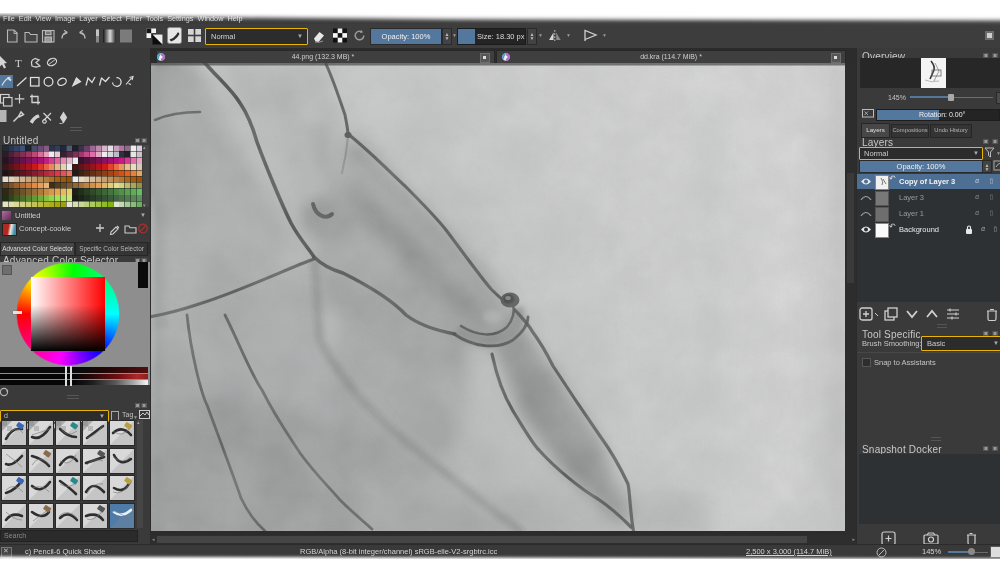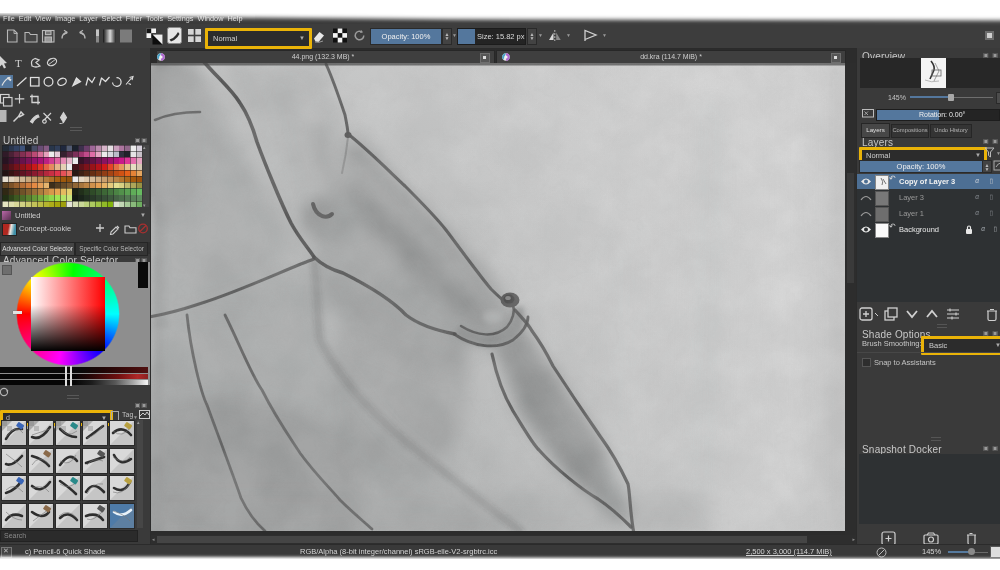--- a/index.html
+++ b/index.html
@@ -1,21 +1,21 @@
 <!DOCTYPE html>
 <html><head><meta charset="utf-8">
 <style>
 html,body{margin:0;padding:0}
 #root{position:relative;width:1000px;height:570px;background:#fff;overflow:hidden;
  font-family:"Liberation Sans",sans-serif;color:#ccc}
 .a{position:absolute}
 .t{font-size:7.5px;white-space:nowrap;color:#ccc}
 .dockttl{font-size:10px;color:#c8c8c8;letter-spacing:.2px}
 .dockbtn{position:absolute;right:2px;font-size:6px;color:#9a9a9a;letter-spacing:1px}
-.ddn{background:#2c2c2c;border:3px solid #eab308;border-radius:1px}
+.ddn{background:#2c2c2c;border:1px solid #eab308;border-radius:1px}
 .blue{background:#54779d}
 .spin{width:9px;display:flex;flex-direction:column;align-items:center;justify-content:center;
  background:#434343;border:1px solid #2a2a2a;color:#bbb;font-size:5px;line-height:4px}
 svg{display:block}
 </style></head><body>
 <div id="root">
 <div id="app" class="a" style="left:0;top:13px;width:1000px;height:545px;background:#22c55e">
 
 <div class="a" style="left:0;top:0;width:1000px;height:11px;background:#3a3a3a">
  <div class="a" style="left:3px;top:1px;font-size:7.3px;color:#d8d8d8">
@@ -94,21 +94,21 @@
  <div class="a blue" style="left:370px;top:3.5px;width:70px;height:15px;border:1px solid #2a2a2a">
   <span class="a t" style="left:50%;transform:translateX(-50%);top:3px;color:#f0f0f0">Opacity: 100%</span>
  </div>
  <div class="a spin" style="left:442px;top:3.5px;height:15px;width:8px">
           <span>▲</span>
           <span>▼</span>
         </div>
  <span class="a" style="left:452px;top:8px;font-size:5px;color:#999">▼</span>
  <div class="a" style="left:457px;top:3.5px;width:67px;height:15px;background:#242424;border:1px solid #1c1c1c">
   <div class="a blue" style="left:0;top:0;width:17px;height:15px"></div>
-  <span class="a t" style="left:19px;top:3px;color:#dadada">Size: 15.82 px</span>
+  <span class="a t" style="left:19px;top:3px;color:#dadada">Size: 18.30 px</span>
  </div>
  <div class="a spin" style="left:527px;top:3.5px;height:15px;width:8px">
           <span>▲</span>
           <span>▼</span>
         </div>
  <span class="a" style="left:538px;top:8px;font-size:5px;color:#999">▼</span>
  <svg class="a" style="left:548px;top:5px" width="15" height="13" viewBox="0 0 15 13">
   <path d="M6.8,1 v11" stroke="#cfcfcf" stroke-width=".9" stroke-dasharray="1.8,1.3"></path>
   <path d="M5.5,3.5 l-4.5,7.5 h4.5 z" fill="#d8d8d8"></path>
           <path d="M8.2,3.5 l4.5,7.5 h-4.5 z" fill="#8a8a8a"></path>
@@ -667,21 +667,21 @@
             <path d="M16,7 l3,3" stroke-width="1"></path>
    <rect x="26" y="5" width="9" height="9"></rect>
             <rect x="29" y="2" width="9" height="9" fill="#3a3a3a"></rect>
    <path d="M48,5 l5,6 5,-6" stroke-width="1.8"></path>
    <path d="M68,11 l5,-6 5,6" stroke-width="1.8"></path>
    <path d="M88,4 h12 M88,8 h12 M88,12 h12 M91,2.5 v3 M97,6.5 v3 M93,10.5 v3" stroke-width="1.1"></path>
    <path d="M128,5 h10 m-9,0 v8 q0,1.5 1.5,1.5 h5 q1.5,0 1.5,-1.5 v-8 m-6,-1.5 h4" stroke-width="1.2"></path>
   </g>
  </svg>
  <div class="a" style="left:80px;top:276px;width:10px;height:2px;border-top:1px solid #555;border-bottom:1px solid #555"></div>
- <div class="a dockttl" style="left:5px;top:281px">Shade Options</div>
+ <div class="a dockttl" style="left:5px;top:281px">Tool Specific</div>
  <div class="dockbtn" style="top:281px">▣ ▣</div>
  <span class="a t" style="left:5px;top:291px;color:#c8c8c8">Brush Smoothing:</span>
  <div class="a ddn" style="left:64px;top:288px;width:80px;height:13px">
   <span class="a t" style="left:5px;top:1.5px;color:#ccc">Basic</span>
   <span class="a" style="right:3px;top:3px;font-size:6px;color:#aaa">▼</span>
  </div>
  <div class="a" style="left:0;top:304px;width:144px;height:1px;background:#474747"></div>
  <div class="a" style="left:5px;top:310px;width:7px;height:7px;background:#2e2e2e;border:1px solid #555"></div>
  <span class="a t" style="left:17px;top:310px;color:#c4c4c4">Snap to Assistants</span>
  <div class="a" style="left:74px;top:389px;width:10px;height:2px;border-top:1px solid #555;border-bottom:1px solid #555"></div>

